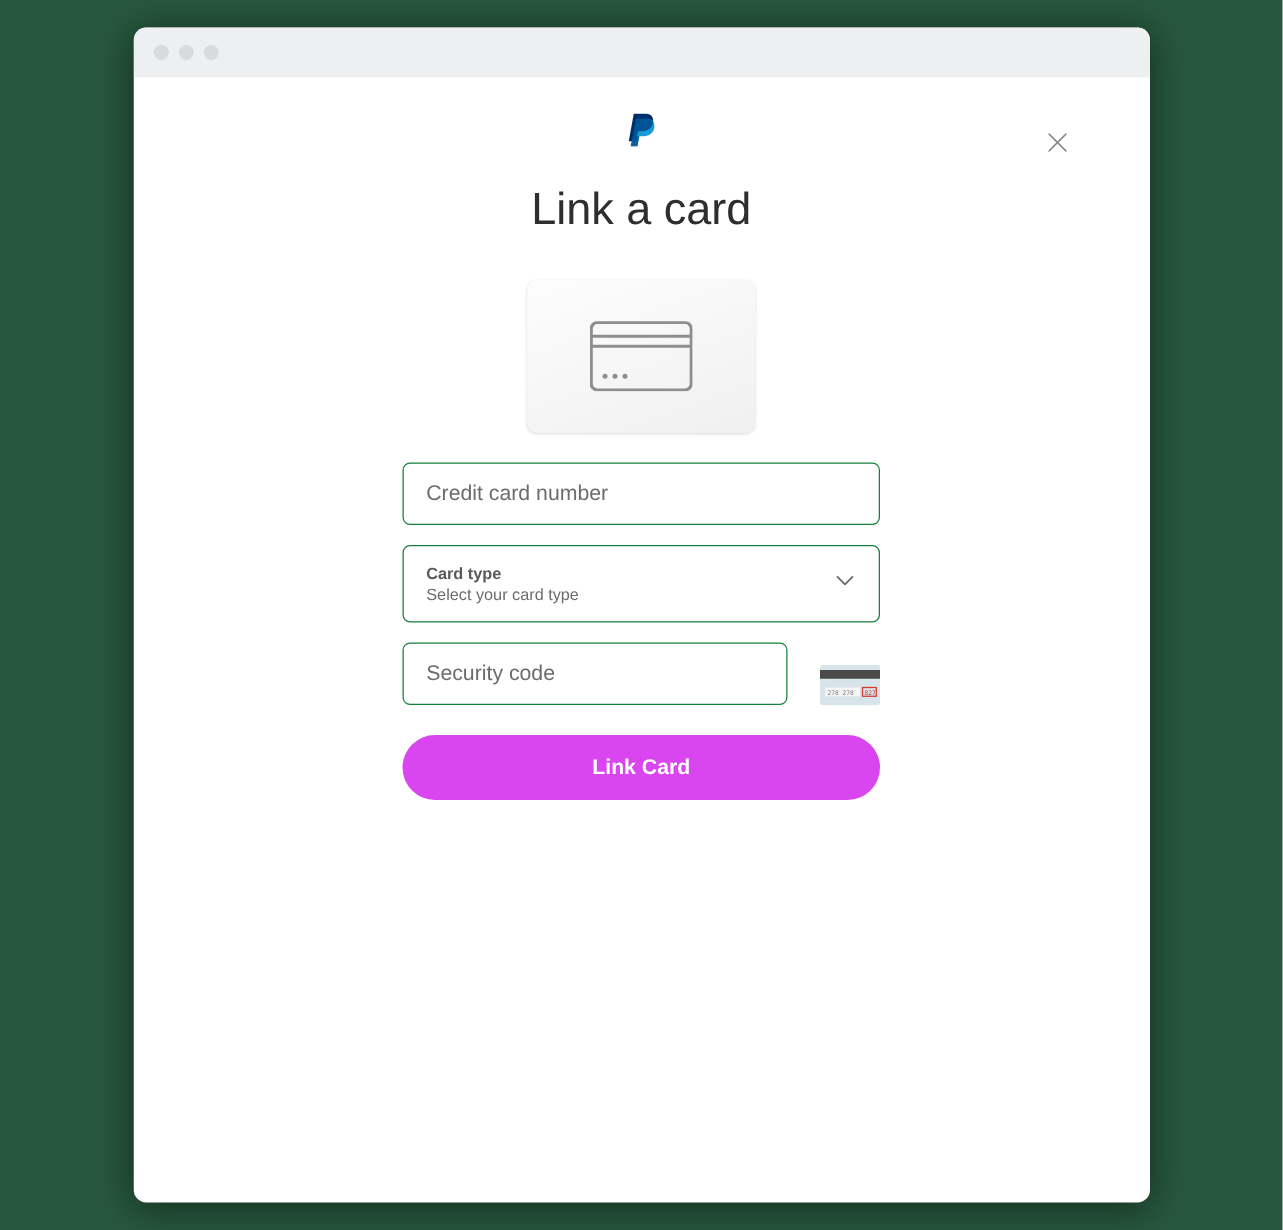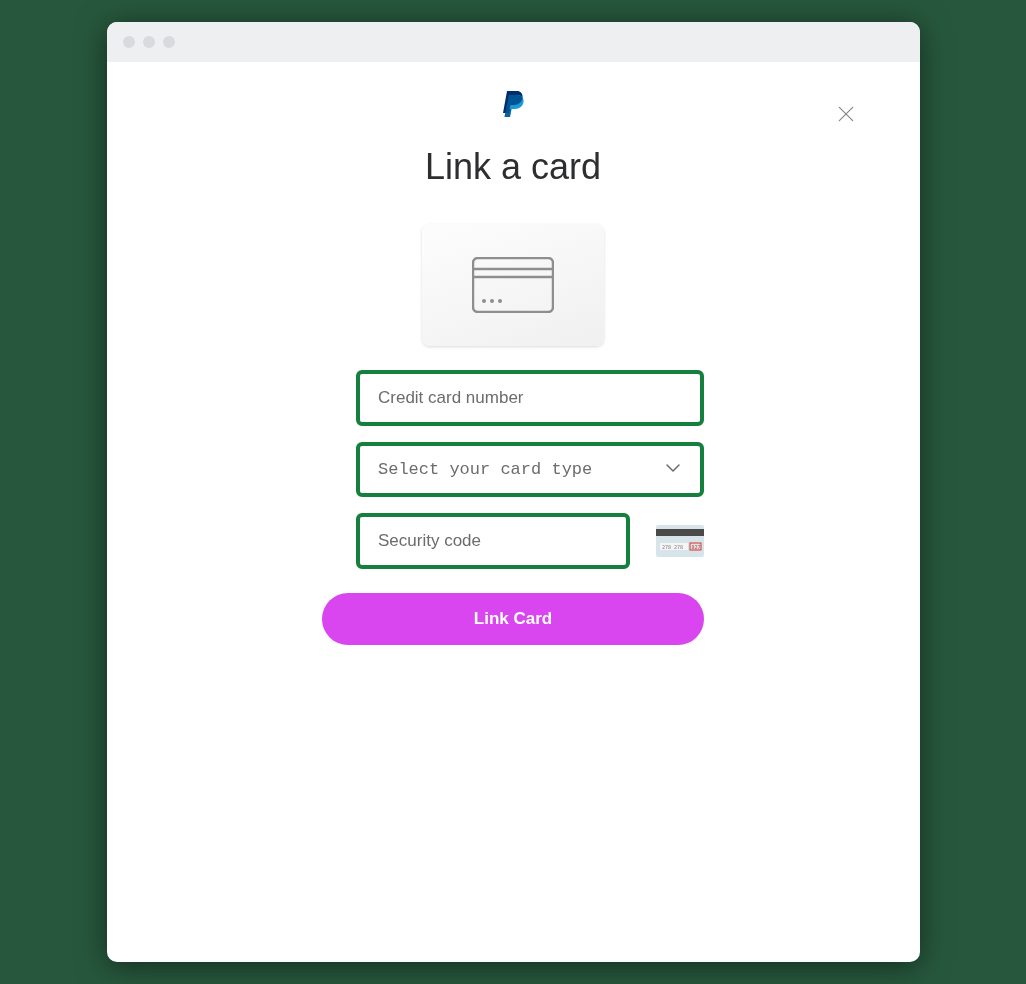--- a/index.html
+++ b/index.html
@@ -76,59 +76,57 @@
       height: 122px;
       margin: 0 auto 24px auto;
       border-radius: 8px;
       background: linear-gradient(160deg, #fdfdfd 0%, #f0f0f0 100%);
       box-shadow: 0 1px 3px rgba(0,0,0,0.15);
       display: flex;
       align-items: center;
       justify-content: center;
     }
     .field {
-      border: 4px solid #15803d;
+      border: 1px solid #15803d;
       border-radius: 6px;
       padding: 14px 18px;
       margin-bottom: 16px;
       background: #fff;
       cursor: text;
       position: relative;
-      margin-left: 34px;
     }
     .field-placeholder-only {
       color: #6c6c6c;
       font-size: 17px;
     }
     .field-with-label .small-label {
       font-size: 13px;
       color: #595959;
       font-weight: 600;
       margin-bottom: 2px;
     }
     .field-with-label .field-value {
-      font-size: 17px;
+      font-size: 13px;
       color: #3b3b3b;
       white-space: nowrap;
       overflow: hidden;
-      font-family: Liberation Mono, monospace;
     }
     .field-with-label.placeholder-val .field-value {
       color: #6c6c6c;
     }
     .dropdown-chevron {
       position: absolute;
       right: 18px;
       top: 50%;
       transform: translateY(-50%);
       color: #6c6c6c;
     }
     .security-row {
       display: flex;
-      align-items: center;
+      align-items: flex-end;
       gap: 26px;
       margin-bottom: 16px;
     }
     .security-row .field {
       flex: 1;
       margin-bottom: 0;
     }
     .cvv-hint {
       width: 48px;
       height: 32px;
@@ -189,20 +187,21 @@
           <circle cx="20" cy="44" r="2" fill="#8e8e8e"></circle>
           <circle cx="28" cy="44" r="2" fill="#8e8e8e"></circle>
         </svg>
       </div>
 
       <div class="field field-placeholder-only">
         <span>Credit card number</span>
       </div>
 
       <div class="field field-with-label placeholder-val">
+        <div class="small-label">Card type</div>
         <div class="field-value">Select your card type</div>
         <span class="dropdown-chevron">
           <svg width="18" height="18" viewBox="0 0 18 18">
               <path d="M3 6 L9 12 L15 6" stroke="#6c6c6c" stroke-width="1.5" fill="none" stroke-linecap="round" stroke-linejoin="round"></path>
             </svg>
         </span>
       </div>
 
 
       <div class="security-row">

